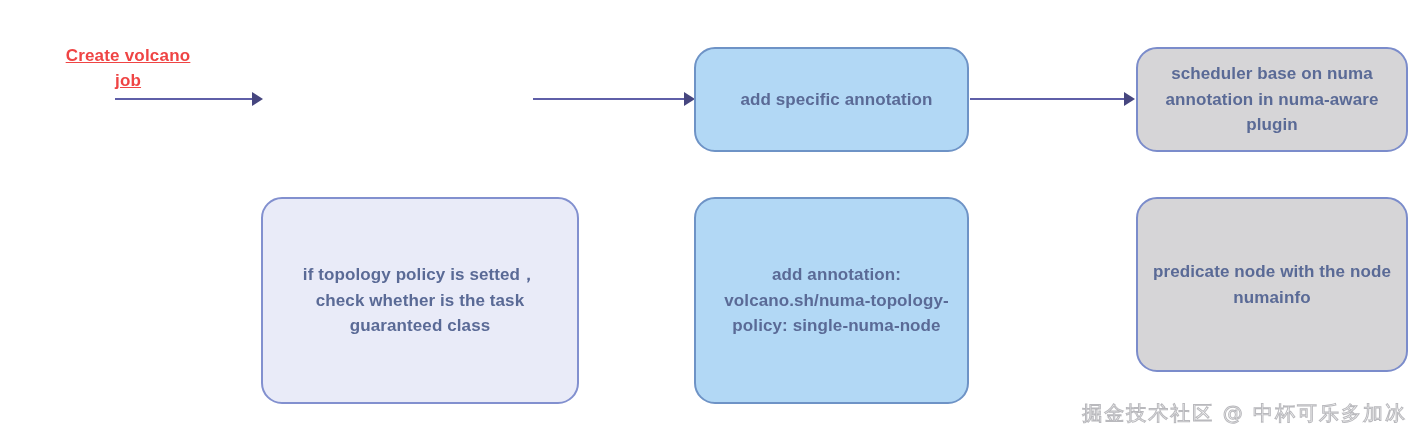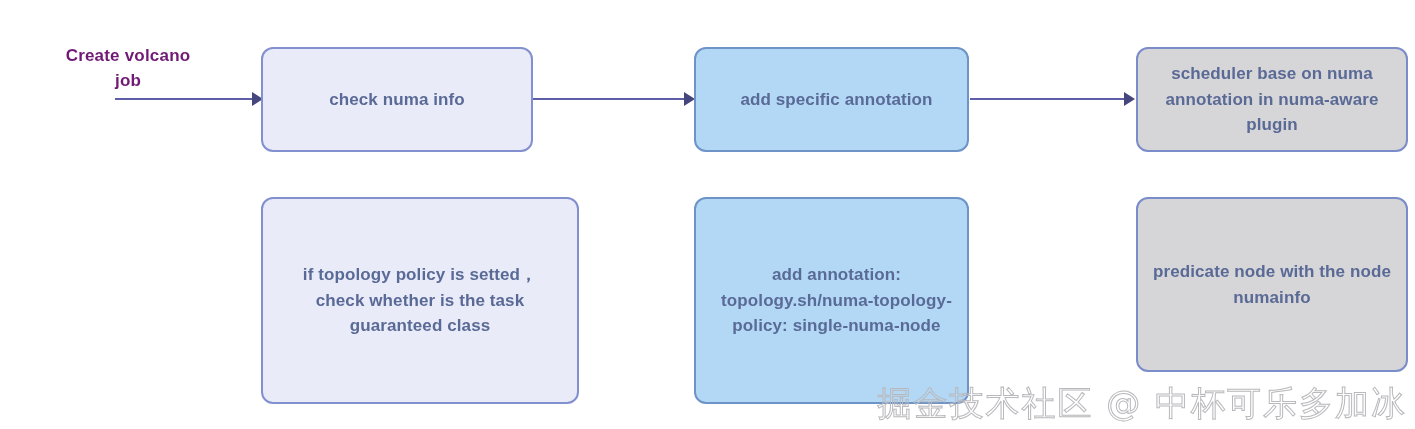--- a/index.html
+++ b/index.html
@@ -21,23 +21,24 @@
   
   .entry-label {
     position: absolute;
     left: 38px;
     top: 44px;
     width: 180px;
     text-align: center;
     font-size: 17px;
     font-weight: bold;
     line-height: 1.45;
-    color: #701a75;
+    color: #ef4444;
     letter-spacing: .2px;
     white-space: pre-line;
+    text-decoration: underline;
   }
 
   
   .connector {
     position: absolute;
     height: 20px;
   }
   .connector .line {
     position: absolute;
     left: 0;
@@ -54,21 +55,21 @@
     height: 0;
     border-top: 7px solid transparent;
     border-bottom: 7px solid transparent;
     border-left: 11px solid #46467f;
   }
 
   
   .node {
     position: absolute;
     box-sizing: border-box;
-    border-radius: 12px;
+    border-radius: 21px;
     border: 2px solid #7f8fd0;
     display: flex;
     align-items: center;
     justify-content: center;
     text-align: center;
     font-size: 17px;
     font-weight: bold;
     line-height: 1.5;
     color: #5a6a96;
     padding: 6px 14px;
@@ -81,21 +82,21 @@
 
   .node.gray .node-label,
   .node.lavender .node-label,
   .node.blue .node-label { display: block; width: 100%; }
 
   
   .watermark {
     position: absolute;
     right: 8px;
     bottom: 2px;
-    font-size: 34px;
+    font-size: 20px;
     font-weight: normal;
     color: rgba(255,255,255,0);
     -webkit-text-stroke: 1px #b9b9bd;
     letter-spacing: 2px;
     white-space: nowrap;
     font-family: "DejaVu Sans", sans-serif;
     pointer-events: none;
   }
 </style>
 </head>
@@ -114,39 +115,36 @@
   <div class="connector" style="left:533px; top:89px; width:162px;">
     <div class="line"></div>
     <div class="head"></div>
   </div>
 
   <div class="connector" style="left:970px; top:89px; width:165px;">
     <div class="line"></div>
     <div class="head"></div>
   </div>
 
-  <div class="node lavender" style="left:261px; top:47px; width:272px; height:105px;">
-    <span class="node-label">check numa info</span>
-  </div>
 
   <div class="node blue" style="left:694px; top:47px; width:275px; height:105px;">
     <span class="node-label">add specific annotation</span>
   </div>
 
   <div class="node gray" style="left:1136px; top:47px; width:272px; height:105px;">
     <span class="node-label">scheduler base on numa annotation in numa-aware plugin</span>
   </div>
 
   <div class="node lavender" style="left:261px; top:197px; width:318px; height:207px;">
     <span class="node-label">if topology policy is setted，  check whether is the task guaranteed class</span>
   </div>
 
   <div class="node blue" style="left:694px; top:197px; width:275px; height:207px;">
     <span class="node-label">add annotation:
-topology.sh/numa-topology-policy:  single-numa-node</span>
+volcano.sh/numa-topology-policy:  single-numa-node</span>
   </div>
 
   <div class="node gray" style="left:1136px; top:197px; width:272px; height:175px;">
     <span class="node-label">predicate node with the node numainfo</span>
   </div>
 
   <div class="watermark">掘金技术社区 @ 中杯可乐多加冰</div>
 
 </div>
 

